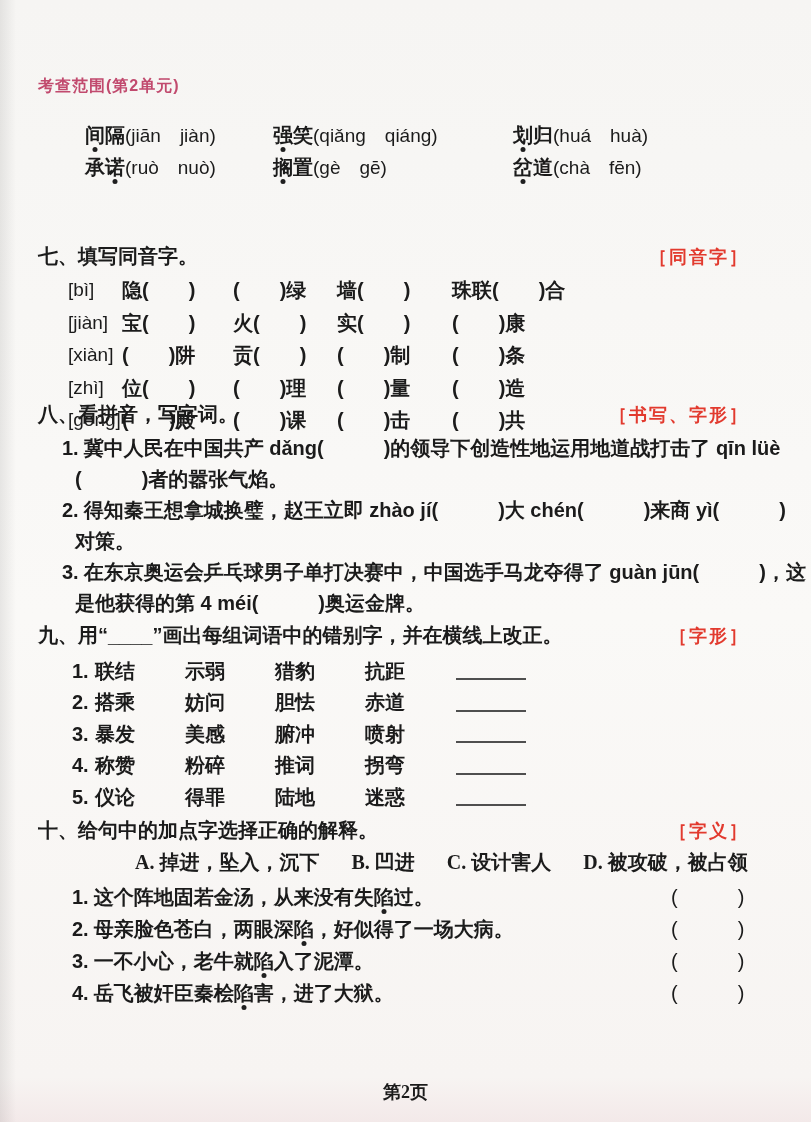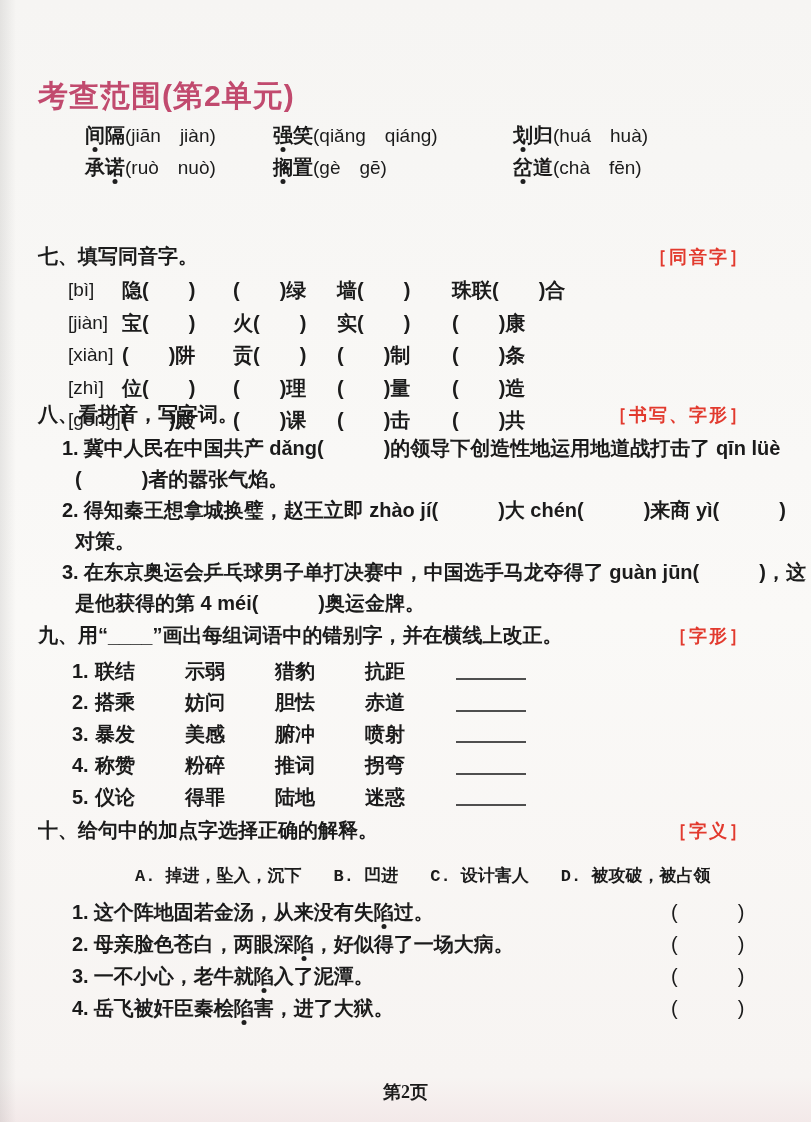--- a/index.html
+++ b/index.html
@@ -10,21 +10,21 @@
     font-family:"Liberation Sans","DejaVu Sans",sans-serif;
     color:#1b1b1b;
   }
   .page::before{
     content:"";position:absolute;left:0;top:0;bottom:0;width:16px;
     background:linear-gradient(90deg,rgba(60,60,60,.10),rgba(60,60,60,0));
     pointer-events:none;
   }
   .title{
     position:absolute;top:76px;left:38px;
-    font-size:30px;font-weight:700;color:#c14a6e;letter-spacing:1px;
+    font-size:16px;font-weight:700;color:#c14a6e;letter-spacing:1px;
   }
   .sec{position:absolute;left:38px;right:62px;}
   .sec-head{
     display:flex;justify-content:space-between;align-items:baseline;
     font-size:20px;font-weight:700;line-height:26px;height:26px;
   }
   .tag{
     font-family:"Liberation Serif","DejaVu Serif",serif;
     font-weight:600;color:#e23a2e;font-size:18px;letter-spacing:2px;white-space:nowrap;
   }
@@ -56,23 +56,23 @@
   
   #sec9{top:622px;}
   .s9-rows{margin-top:8px;}
   .s9-row{display:flex;padding-left:34px;height:31.4px;line-height:31.4px;font-size:20px;font-weight:600;}
   .s9-num{width:23px;font-weight:700;}
   .s9-w{width:90px;}.s9-w4{width:91px;}
   .s9-line{width:70px;border-bottom:2px solid #4f4f4f;align-self:flex-end;margin-bottom:7px;}
   
   #sec10{top:817px;}
   .options{
-    padding-left:97px;height:30px;line-height:30px;margin-top:19px;
-    font-size:17px;font-weight:600;white-space:nowrap;
-    font-family:Liberation Mono, monospace;
+    padding-left:97px;height:30px;line-height:30px;margin-top:4px;
+    font-size:20px;font-weight:600;white-space:nowrap;
+    font-family:Liberation Serif, serif;
   }
   .option{margin-right:32px;}
   .s10-rows{margin-top:4px;}
   .s10-row{display:flex;padding-left:34px;height:32px;line-height:32px;font-size:20px;font-weight:600;white-space:nowrap;}
   .s10-num{font-weight:700;margin-right:5px;}
   .s10-blank{margin-left:auto;font-weight:400;width:78px;}
   
   .footer{
     position:absolute;top:1080px;left:0;right:0;text-align:center;
     font-family:"Liberation Serif","DejaVu Serif",serif;

